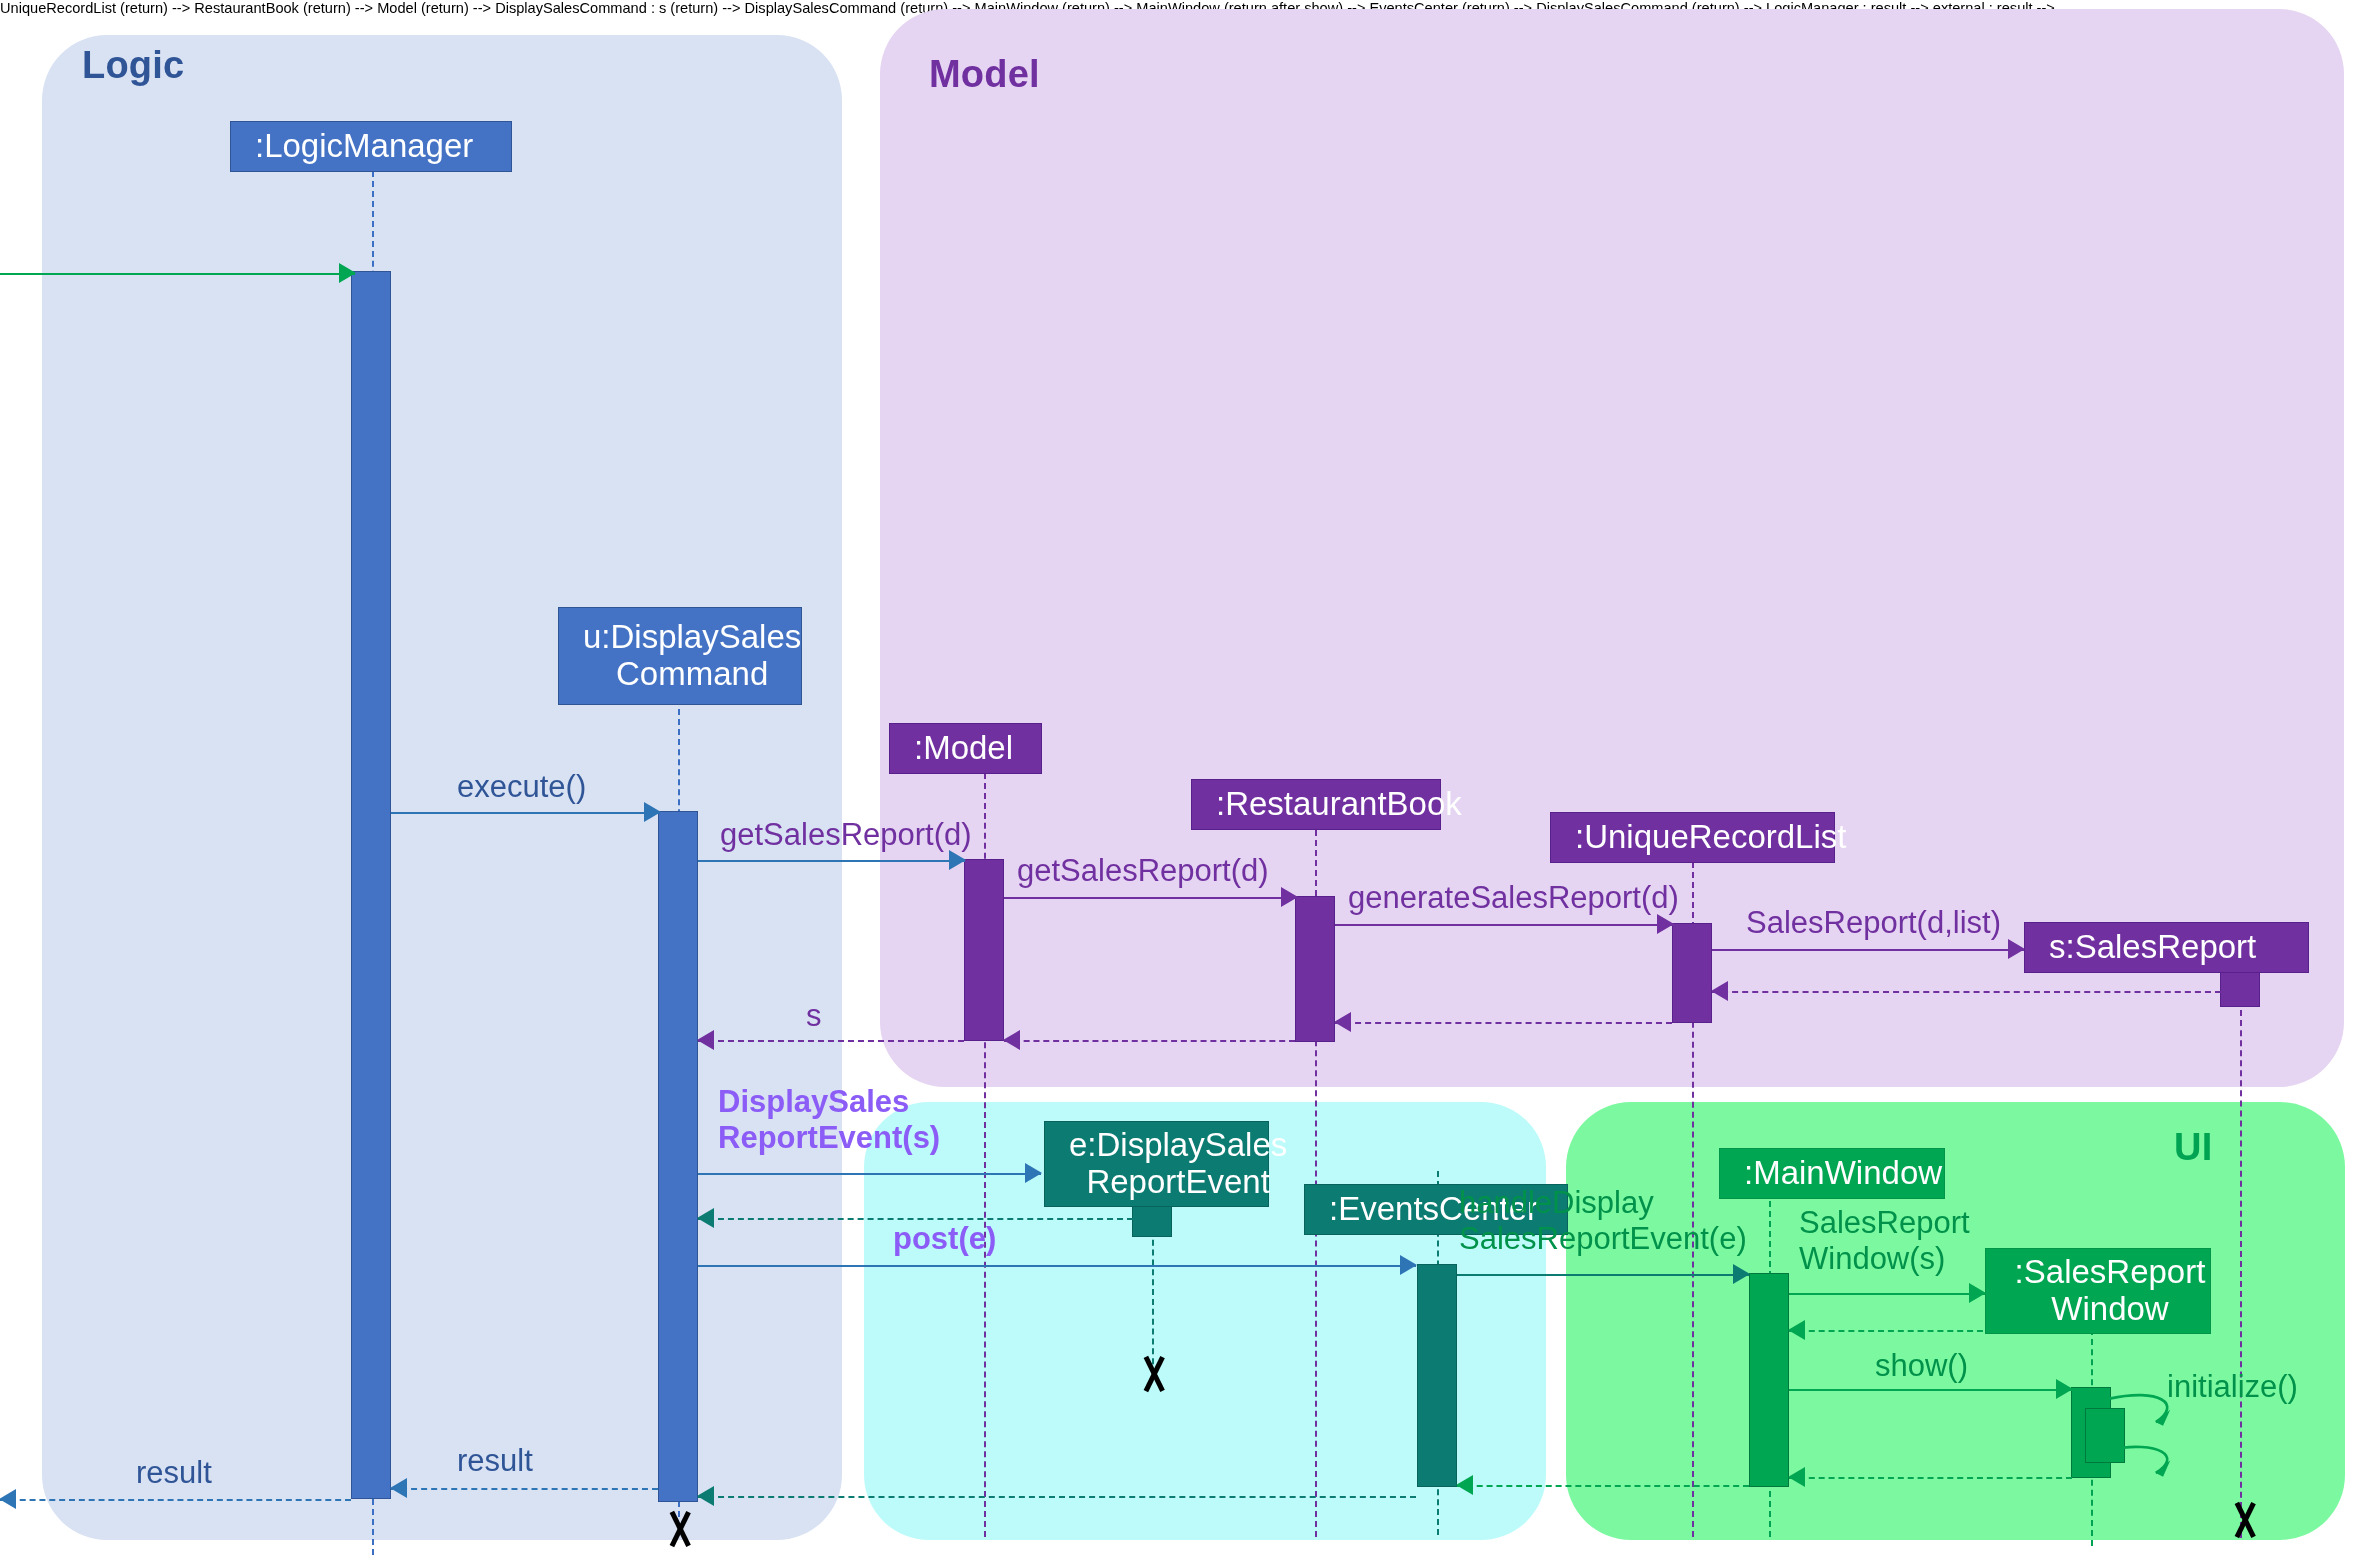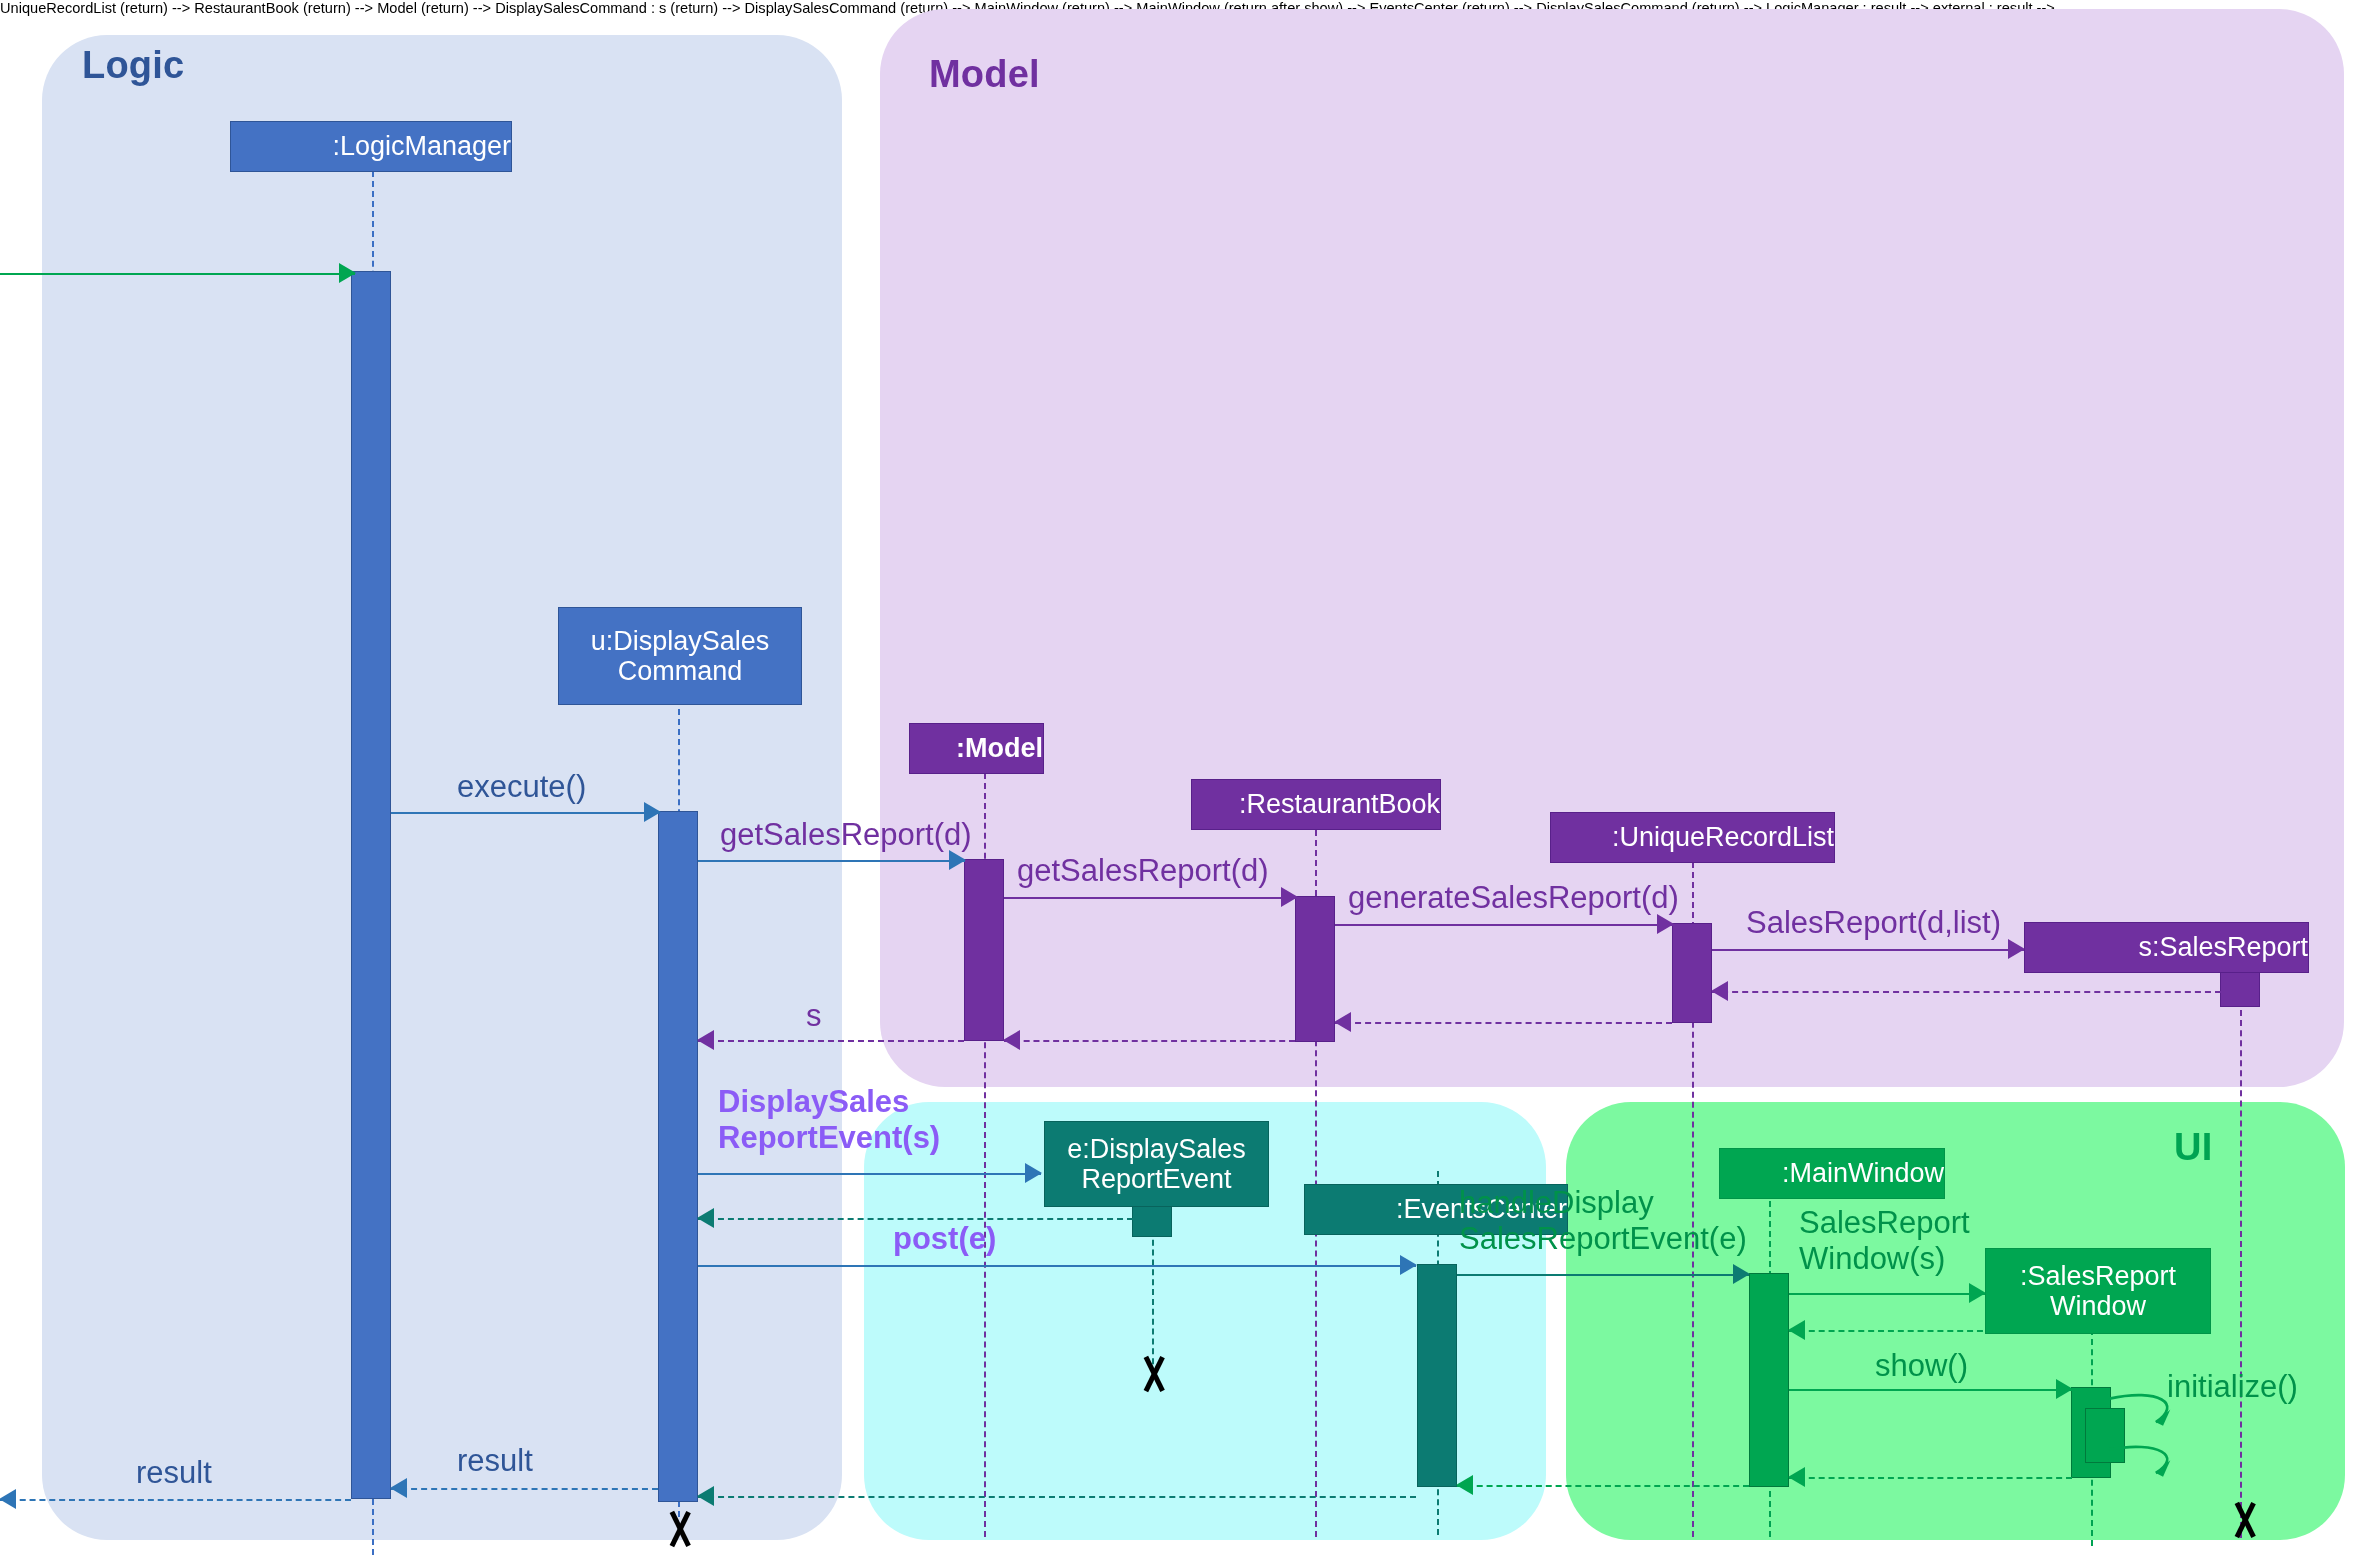--- a/index.html
+++ b/index.html
@@ -22,22 +22,22 @@
   #pkg-ui-title{left:2174px;top:1126px;color:#00a352;}
 
   
   .lifeline{position:absolute;width:0;border-left-width:2.7px;border-left-style:dashed;}
   .ll-blue{border-left-color:#3b6fc4;}
   .ll-purple{border-left-color:#7030a0;}
   .ll-teal{border-left-color:#0c7b72;}
   .ll-green{border-left-color:#00a352;}
 
   
-  .obj{position:absolute;color:#fff;text-align:center;font-size:27px;line-height:1.12;
-       display:flex;align-items:center;justify-content:flex-end;box-sizing:border-box;}
+  .obj{position:absolute;color:#fff;text-align:center;font-size:33px;line-height:1.12;
+       display:flex;align-items:center;justify-content:flex-start;box-sizing:border-box;padding-left:24px;}
   .obj.blue{background:#4472c4;border:1.8px solid #2f5597;}
   .obj.purple{background:#7030a0;border:1.8px solid #58208a;}
   .obj.teal{background:#0c7b72;border:1.8px solid #08635c;}
   .obj.green{background:#00a651;border:1.8px solid #009548;}
 
   
   .act{position:absolute;box-sizing:border-box;}
   .act.blue{background:#4472c4;border:0.9px solid #2f5597;}
   .act.purple{background:#7030a0;border:0.9px solid #58208a;}
   .act.teal{background:#0c7b72;border:0.9px solid #08635c;}
@@ -133,21 +133,21 @@
   
   <div class="obj blue" style="left:230px; top:121px;  width:282px; height:51px;">
     <span>:LogicManager</span>
   </div>
 
   <div class="obj blue" style="left:558px; top:607px;  width:244px; height:98px;">
     <span>u:DisplaySales
 Command</span>
   </div>
 
-  <div class="obj purple" style="left:909px; top:723px;  width:135px; height:51px;font-weight:bold;">
+  <div class="obj purple" style="left:889px; top:723px;  width:153px; height:51px;">
     <span>:Model</span>
   </div>
 
   <div class="obj purple" style="left:1191px;top:779px;  width:250px; height:51px;">
     <span>:RestaurantBook</span>
   </div>
 
   <div class="obj purple" style="left:1550px;top:812px;  width:285px; height:51px;">
     <span>:UniqueRecordList</span>
   </div>

